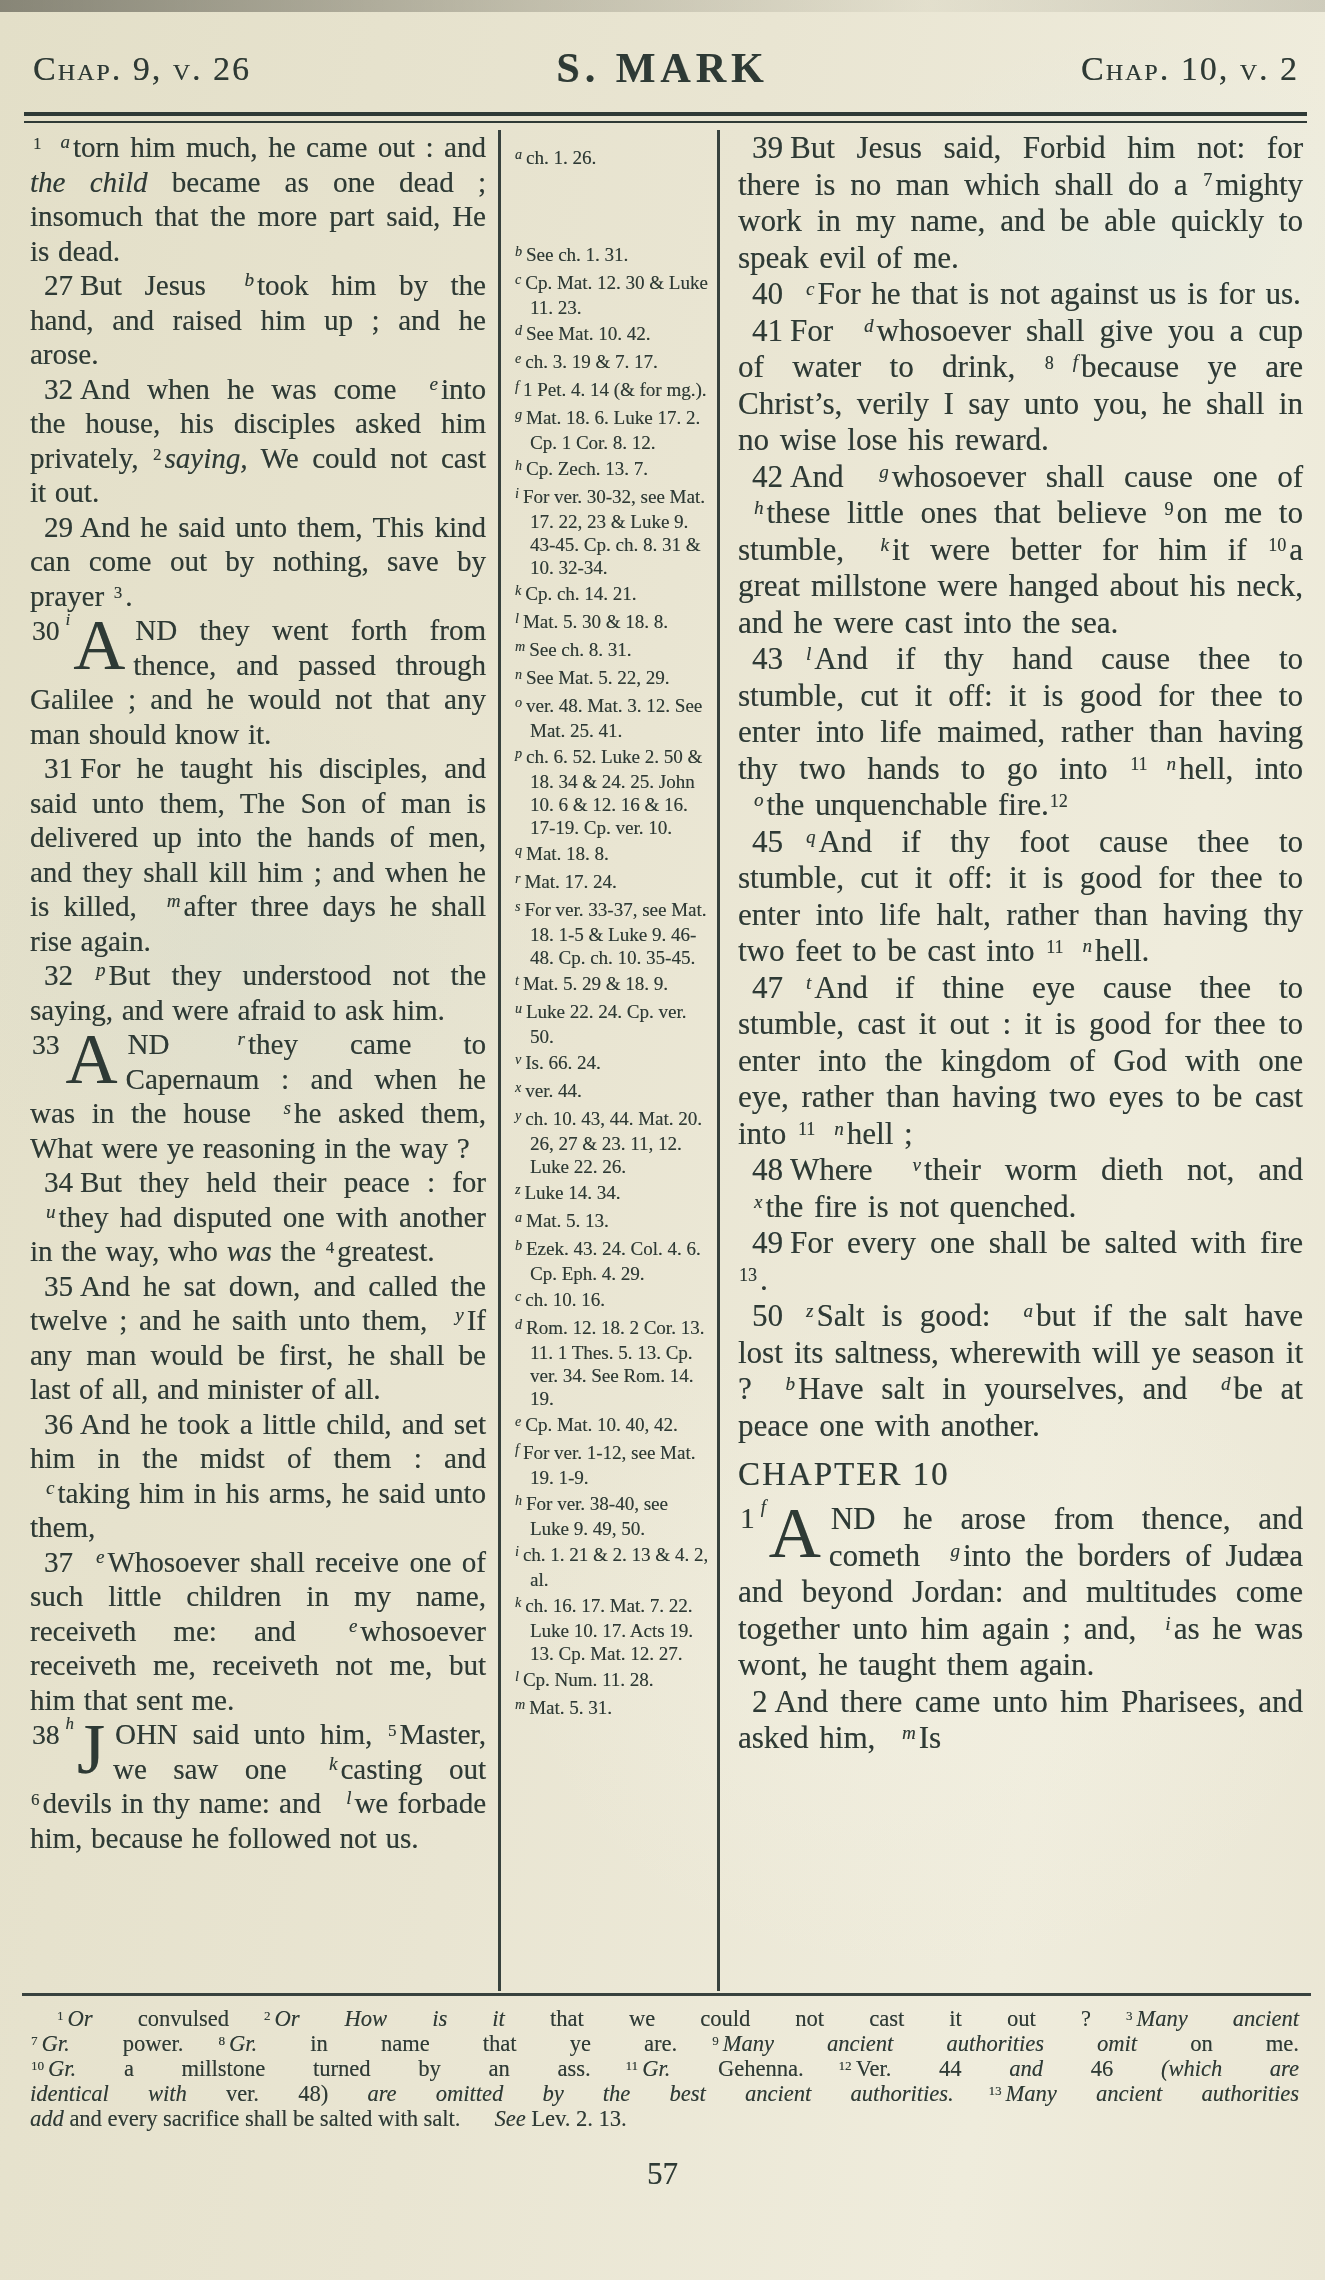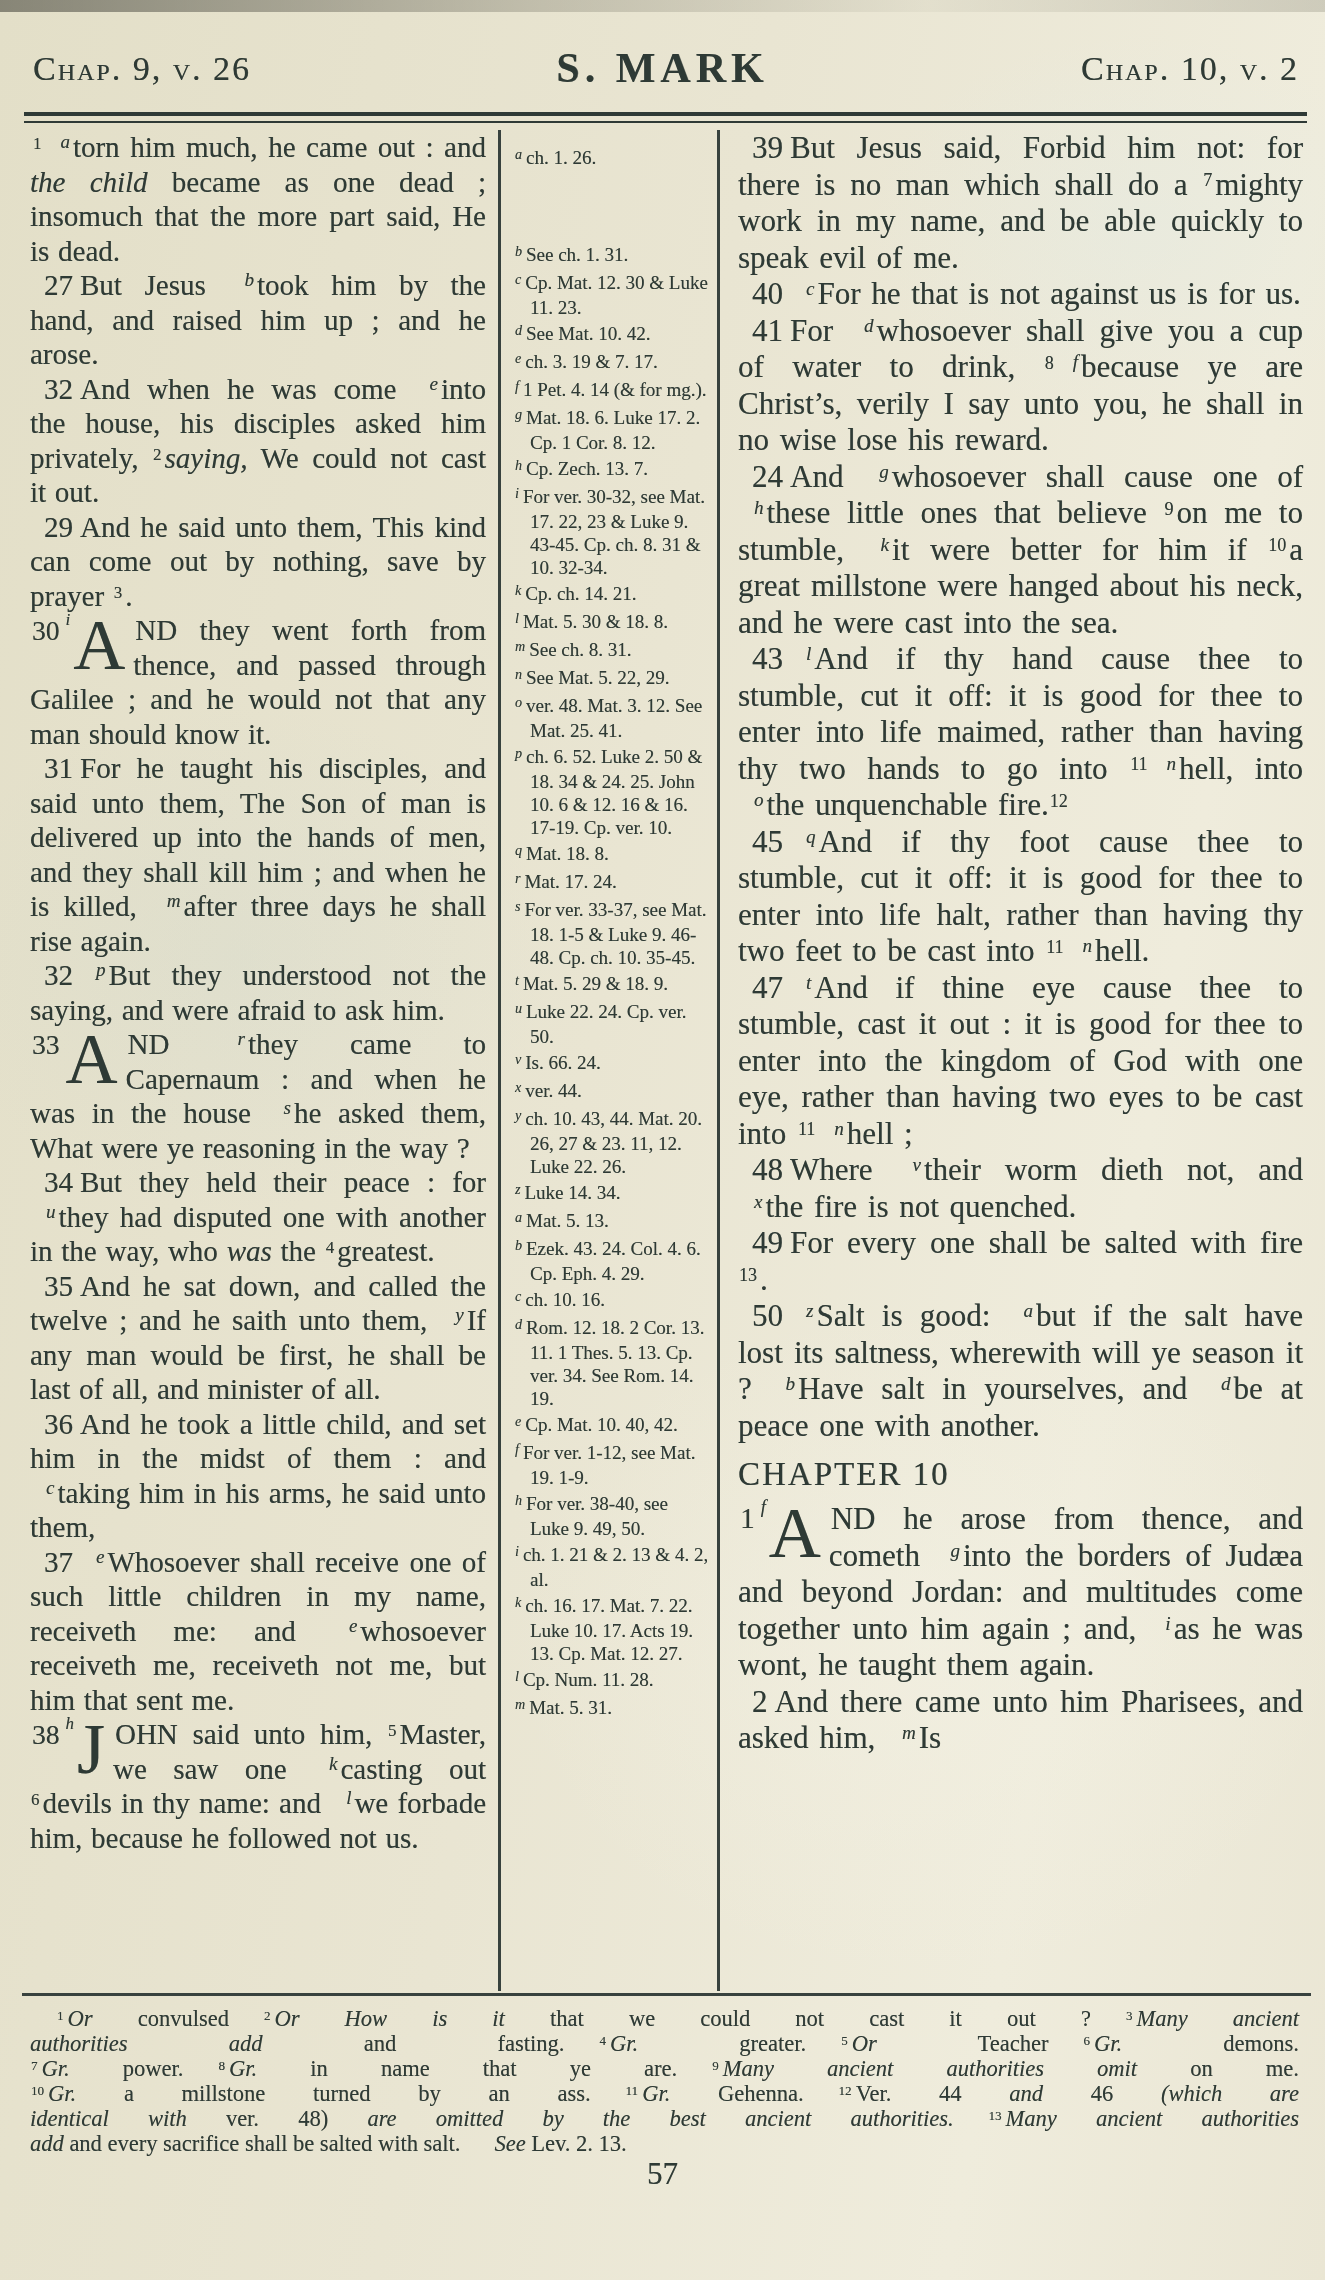--- a/index.html
+++ b/index.html
@@ -115,35 +115,34 @@
         <div class="ref"><span class="rm">h</span>For ver. 38-40, see Luke 9. 49, 50.</div>
         <div class="ref"><span class="rm">i</span>ch. 1. 21 &amp; 2. 13 &amp; 4. 2, al.</div>
         <div class="ref"><span class="rm">k</span>ch. 16. 17. Mat. 7. 22. Luke 10. 17. Acts 19. 13. Cp. Mat. 12. 27.</div>
         <div class="ref"><span class="rm">l</span>Cp. Num. 11. 28.</div>
         <div class="ref"><span class="rm">m</span>Mat. 5. 31.</div>
       </div>
     <div class="col-right">
         <p class="verse"><span class="vnum">39</span>But Jesus said, Forbid him not: for there is no man which shall do a <span class="sup num">7</span>mighty work in my name, and be able quickly to speak evil of me.</p>
         <p class="verse"><span class="vnum">40</span><span class="sup ref">c</span>For he that is not against us is for us.</p>
         <p class="verse"><span class="vnum">41</span>For <span class="sup ref">d</span>whosoever shall give you a cup of water to drink, <span class="sup num">8</span><span class="sup ref">f</span>because ye are Christ’s, verily I say unto you, he shall in no wise lose his reward.</p>
-        <p class="verse"><span class="vnum">24</span>And <span class="sup ref">g</span>whosoever shall cause one of <span class="sup ref">h</span>these little ones that believe <span class="sup num">9</span>on me to stumble, <span class="sup ref">k</span>it were better for him if <span class="sup num">10</span>a great millstone were hanged about his neck, and he were cast into the sea.</p>
+        <p class="verse"><span class="vnum">42</span>And <span class="sup ref">g</span>whosoever shall cause one of <span class="sup ref">h</span>these little ones that believe <span class="sup num">9</span>on me to stumble, <span class="sup ref">k</span>it were better for him if <span class="sup num">10</span>a great millstone were hanged about his neck, and he were cast into the sea.</p>
         <p class="verse"><span class="vnum">43</span><span class="sup ref">l</span>And if thy hand cause thee to stumble, cut it off: it is good for thee to enter into life maimed, rather than having thy two hands to go into <span class="sup num">11</span><span class="sup ref">n</span>hell, into <span class="sup ref">o</span>the unquenchable fire.<span class="sup num">12</span></p>
         <p class="verse"><span class="vnum">45</span><span class="sup ref">q</span>And if thy foot cause thee to stumble, cut it off: it is good for thee to enter into life halt, rather than having thy two feet to be cast into <span class="sup num">11</span><span class="sup ref">n</span>hell.</p>
         <p class="verse"><span class="vnum">47</span><span class="sup ref">t</span>And if thine eye cause thee to stumble, cast it out : it is good for thee to enter into the kingdom of God with one eye, rather than having two eyes to be cast into <span class="sup num">11</span><span class="sup ref">n</span>hell ;</p>
         <p class="verse"><span class="vnum">48</span>Where <span class="sup ref">v</span>their worm dieth not, and <span class="sup ref">x</span>the fire is not quenched.</p>
         <p class="verse"><span class="vnum">49</span>For every one shall be salted with fire <span class="sup num">13</span>.</p>
         <p class="verse"><span class="vnum">50</span><span class="sup ref">z</span>Salt is good: <span class="sup ref">a</span>but if the salt have lost its saltness, wherewith will ye season it ? <span class="sup ref">b</span>Have salt in yourselves, and <span class="sup ref">d</span>be at peace one with another.</p>
         <div class="chap-head">CHAPTER 10</div>
         <p class="verse has-drop"><span class="drop"><span class="dnum">1</span><span class="dmark">f</span><span class="dcap">A</span></span>ND he arose from thence, and cometh <span class="sup ref">g</span>into the borders of Judæa and beyond Jordan: and multitudes come together unto him again ; and, <span class="sup ref">i</span>as he was wont, he taught them again.</p>
         <p class="verse"><span class="vnum">2</span>And there came unto him Pharisees, and asked him, <span class="sup ref">m</span>Is</p>
       </div>
   </div>
   <div class="fn-rule"></div>
   <div class="footnotes">
       <div class="fn-line"><span class="sup num">1</span><i>Or</i> convulsed<span class="gap"></span><span class="sup num">2</span><i>Or How is it</i> that we could not cast it out ?<span class="gap"></span><span class="sup num">3</span><i>Many ancient</i></div>
-      <div class="fn-line"><i>authorities add</i> and fasting.<span class="gap"></span><span class="sup num">4</span><i>Gr.</i> greater.<span class="gap"></span><span class="sup num">5</span><i>Or</i> Teacher<span class="gap"></span><span class="sup num">6</span><i>Gr.</i> demons.</div>
       <div class="fn-line"><span class="sup num">7</span><i>Gr.</i> power.<span class="gap"></span><span class="sup num">8</span><i>Gr.</i> in name that ye are.<span class="gap"></span><span class="sup num">9</span><i>Many ancient authorities omit</i> on me.</div>
       <div class="fn-line"><span class="sup num">10</span><i>Gr.</i> a millstone turned by an ass.<span class="gap"></span><span class="sup num">11</span><i>Gr.</i> Gehenna.<span class="gap"></span><span class="sup num">12</span>Ver. 44 <i>and</i> 46 <i>(which are</i></div>
       <div class="fn-line"><i>identical with</i> ver. 48) <i>are omitted by the best ancient authorities.</i><span class="gap"></span><span class="sup num">13</span><i>Many ancient authorities</i></div>
       <div class="fn-line last"><i>add</i> and every sacrifice shall be salted with salt.<span class="gap"></span><i>See</i> Lev. 2. 13.</div>
     </div>
   <div class="page-num">57</div>
 </div>
 
 </body></html>

